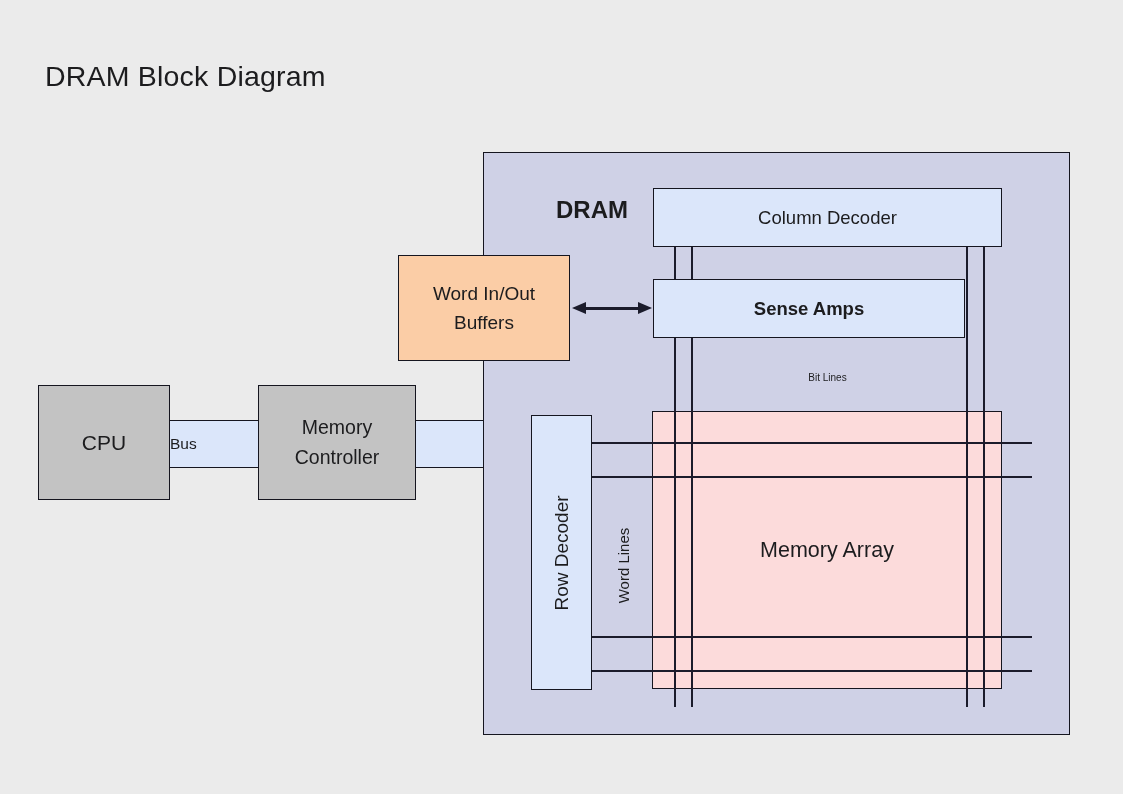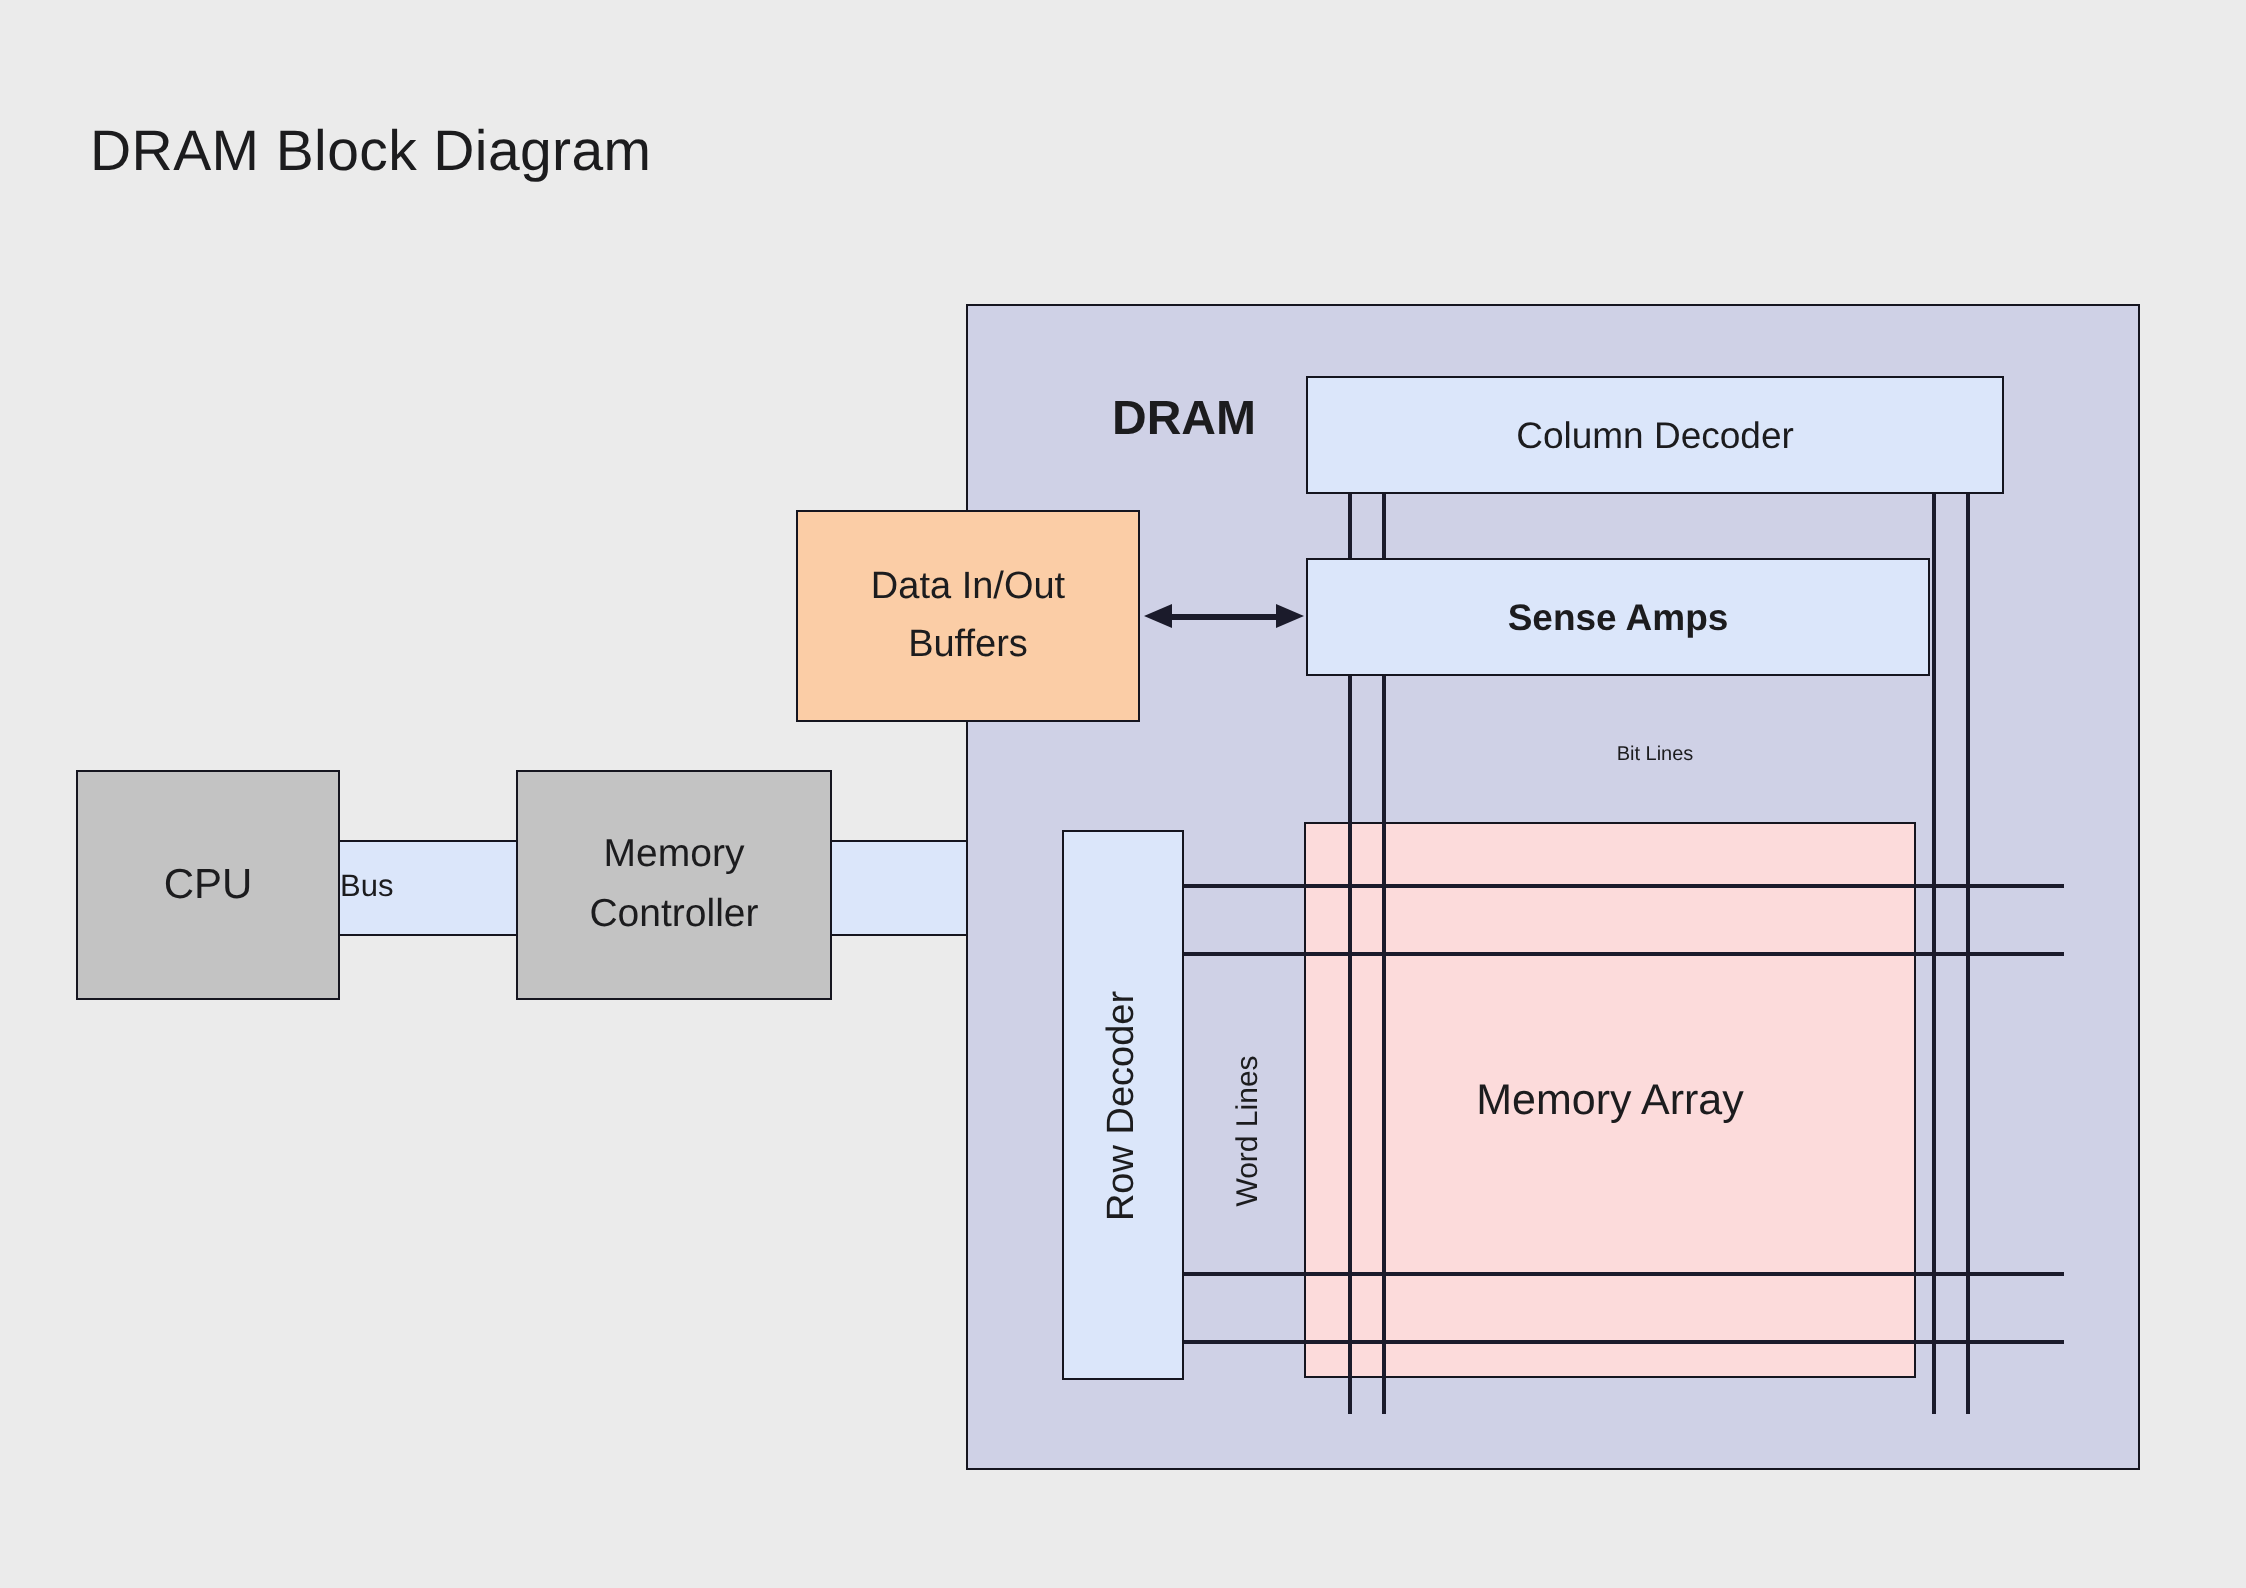--- a/index.html
+++ b/index.html
@@ -14,21 +14,21 @@
     overflow:hidden;color:var(--text);
   }
   .title{
     position:absolute;left:45px;top:60px;margin:0;
     font-size:28.5px;font-weight:500;letter-spacing:0.2px;color:var(--text);
   }
   .box{position:absolute;box-sizing:border-box;border:1.5px solid var(--border);
        display:flex;align-items:center;justify-content:center;text-align:center;}
   .dram-box{left:483px;top:152px;width:587px;height:583px;background:var(--dram_fill);}
   .dram-label{position:absolute;left:556px;top:196px;font-size:24px;font-weight:700;}
-  .memory-array{left:652px;top:411px;width:306px;height:278px;background:var(--pink_fill);
+  .memory-array{left:652px;top:411px;width:350px;height:278px;background:var(--pink_fill);
                 font-size:21.5px;}
   .column-decoder{left:653px;top:188px;width:349px;height:59px;background:var(--blue_fill);
                   font-size:18.5px;}
   .sense-amps{left:653px;top:279px;width:312px;height:59px;background:var(--blue_fill);
               font-size:18.5px;font-weight:bold;}
   .row-decoder{left:531px;top:415px;width:61px;height:275px;background:var(--blue_fill);}
   .row-decoder span{transform:rotate(-90deg);white-space:nowrap;font-size:19px;}
   .bit-lines-label{position:absolute;left:740px;top:372px;width:175px;text-align:center;
                    font-size:10px;}
   .word-lines-label{position:absolute;left:556px;top:490px;width:135px;height:150px;
@@ -101,20 +101,20 @@
   </div>
   <div class="bus-band bus2"></div>
   <div class="box memory-controller">
     <span>Memory Controller</span>
   </div>
   <div class="box cpu">
     <span>CPU</span>
   </div>
 
   <div class="box data-buffers">
-    <span>Data In/Out Buffers</span>
+    <span>Word In/Out Buffers</span>
   </div>
 
   <div class="arrow-shaft"></div>
   <div class="arrow-head left"></div>
   <div class="arrow-head right"></div>
 
 </div>
 
 </body></html>

